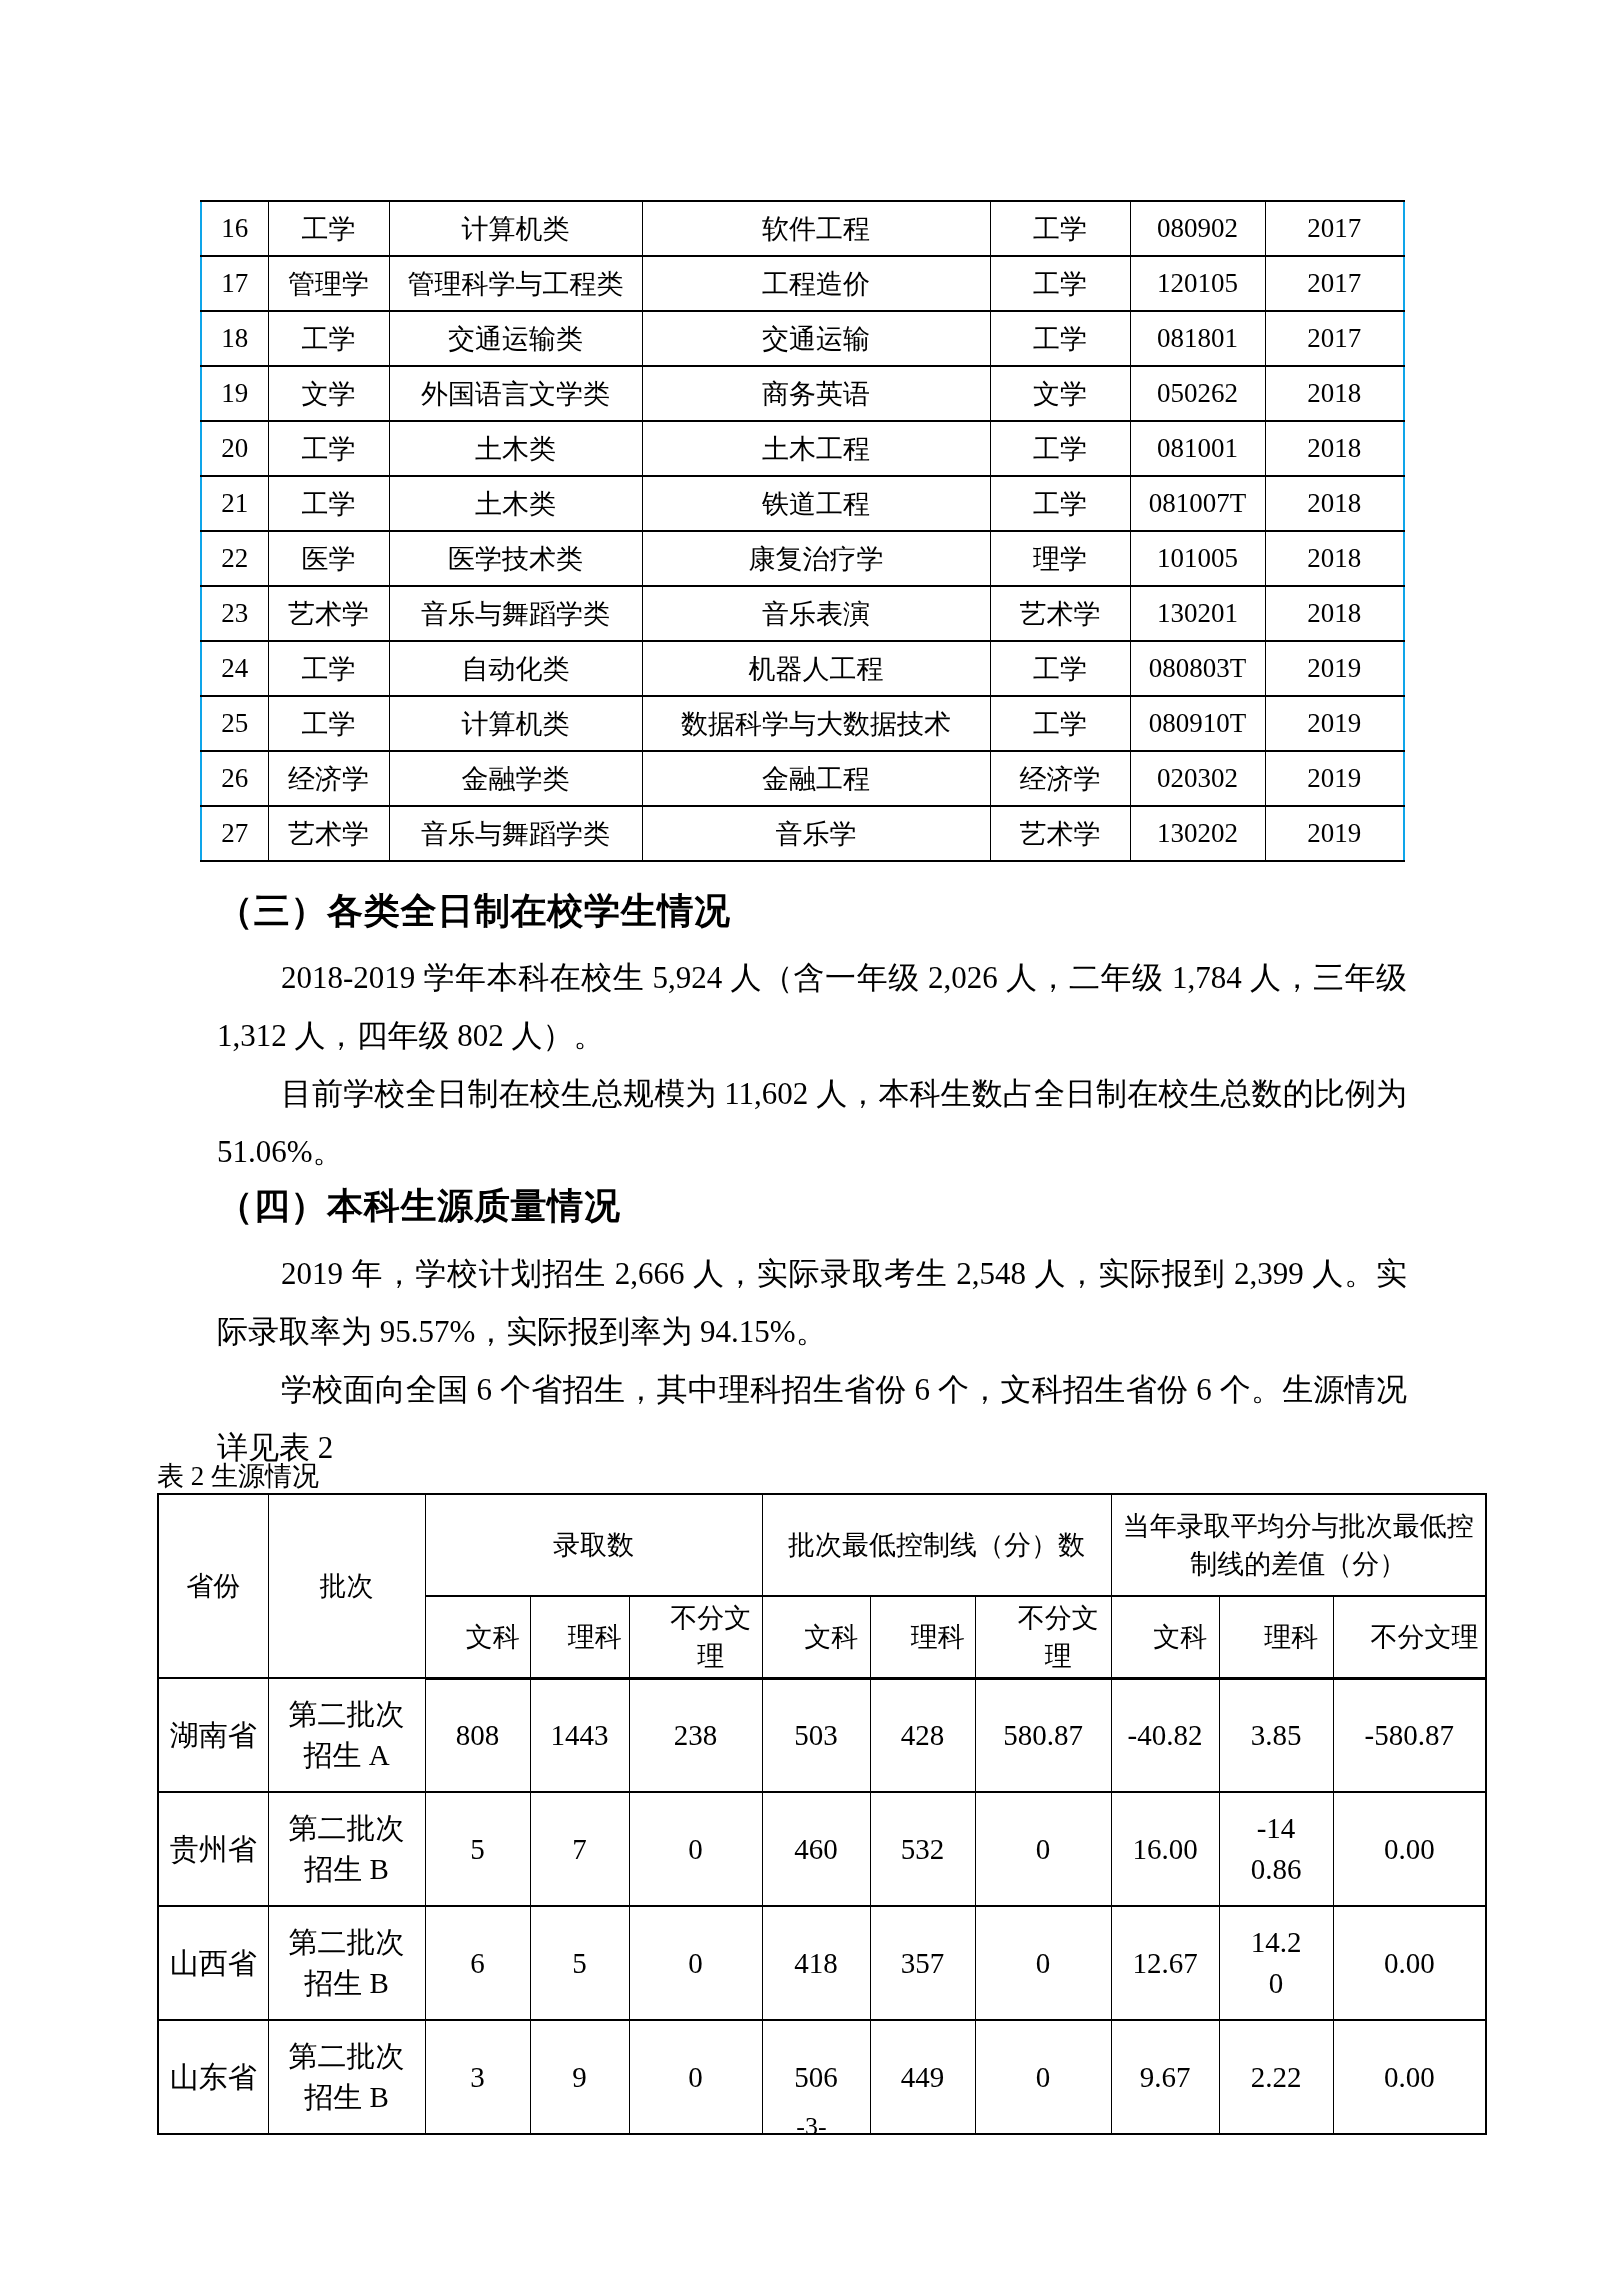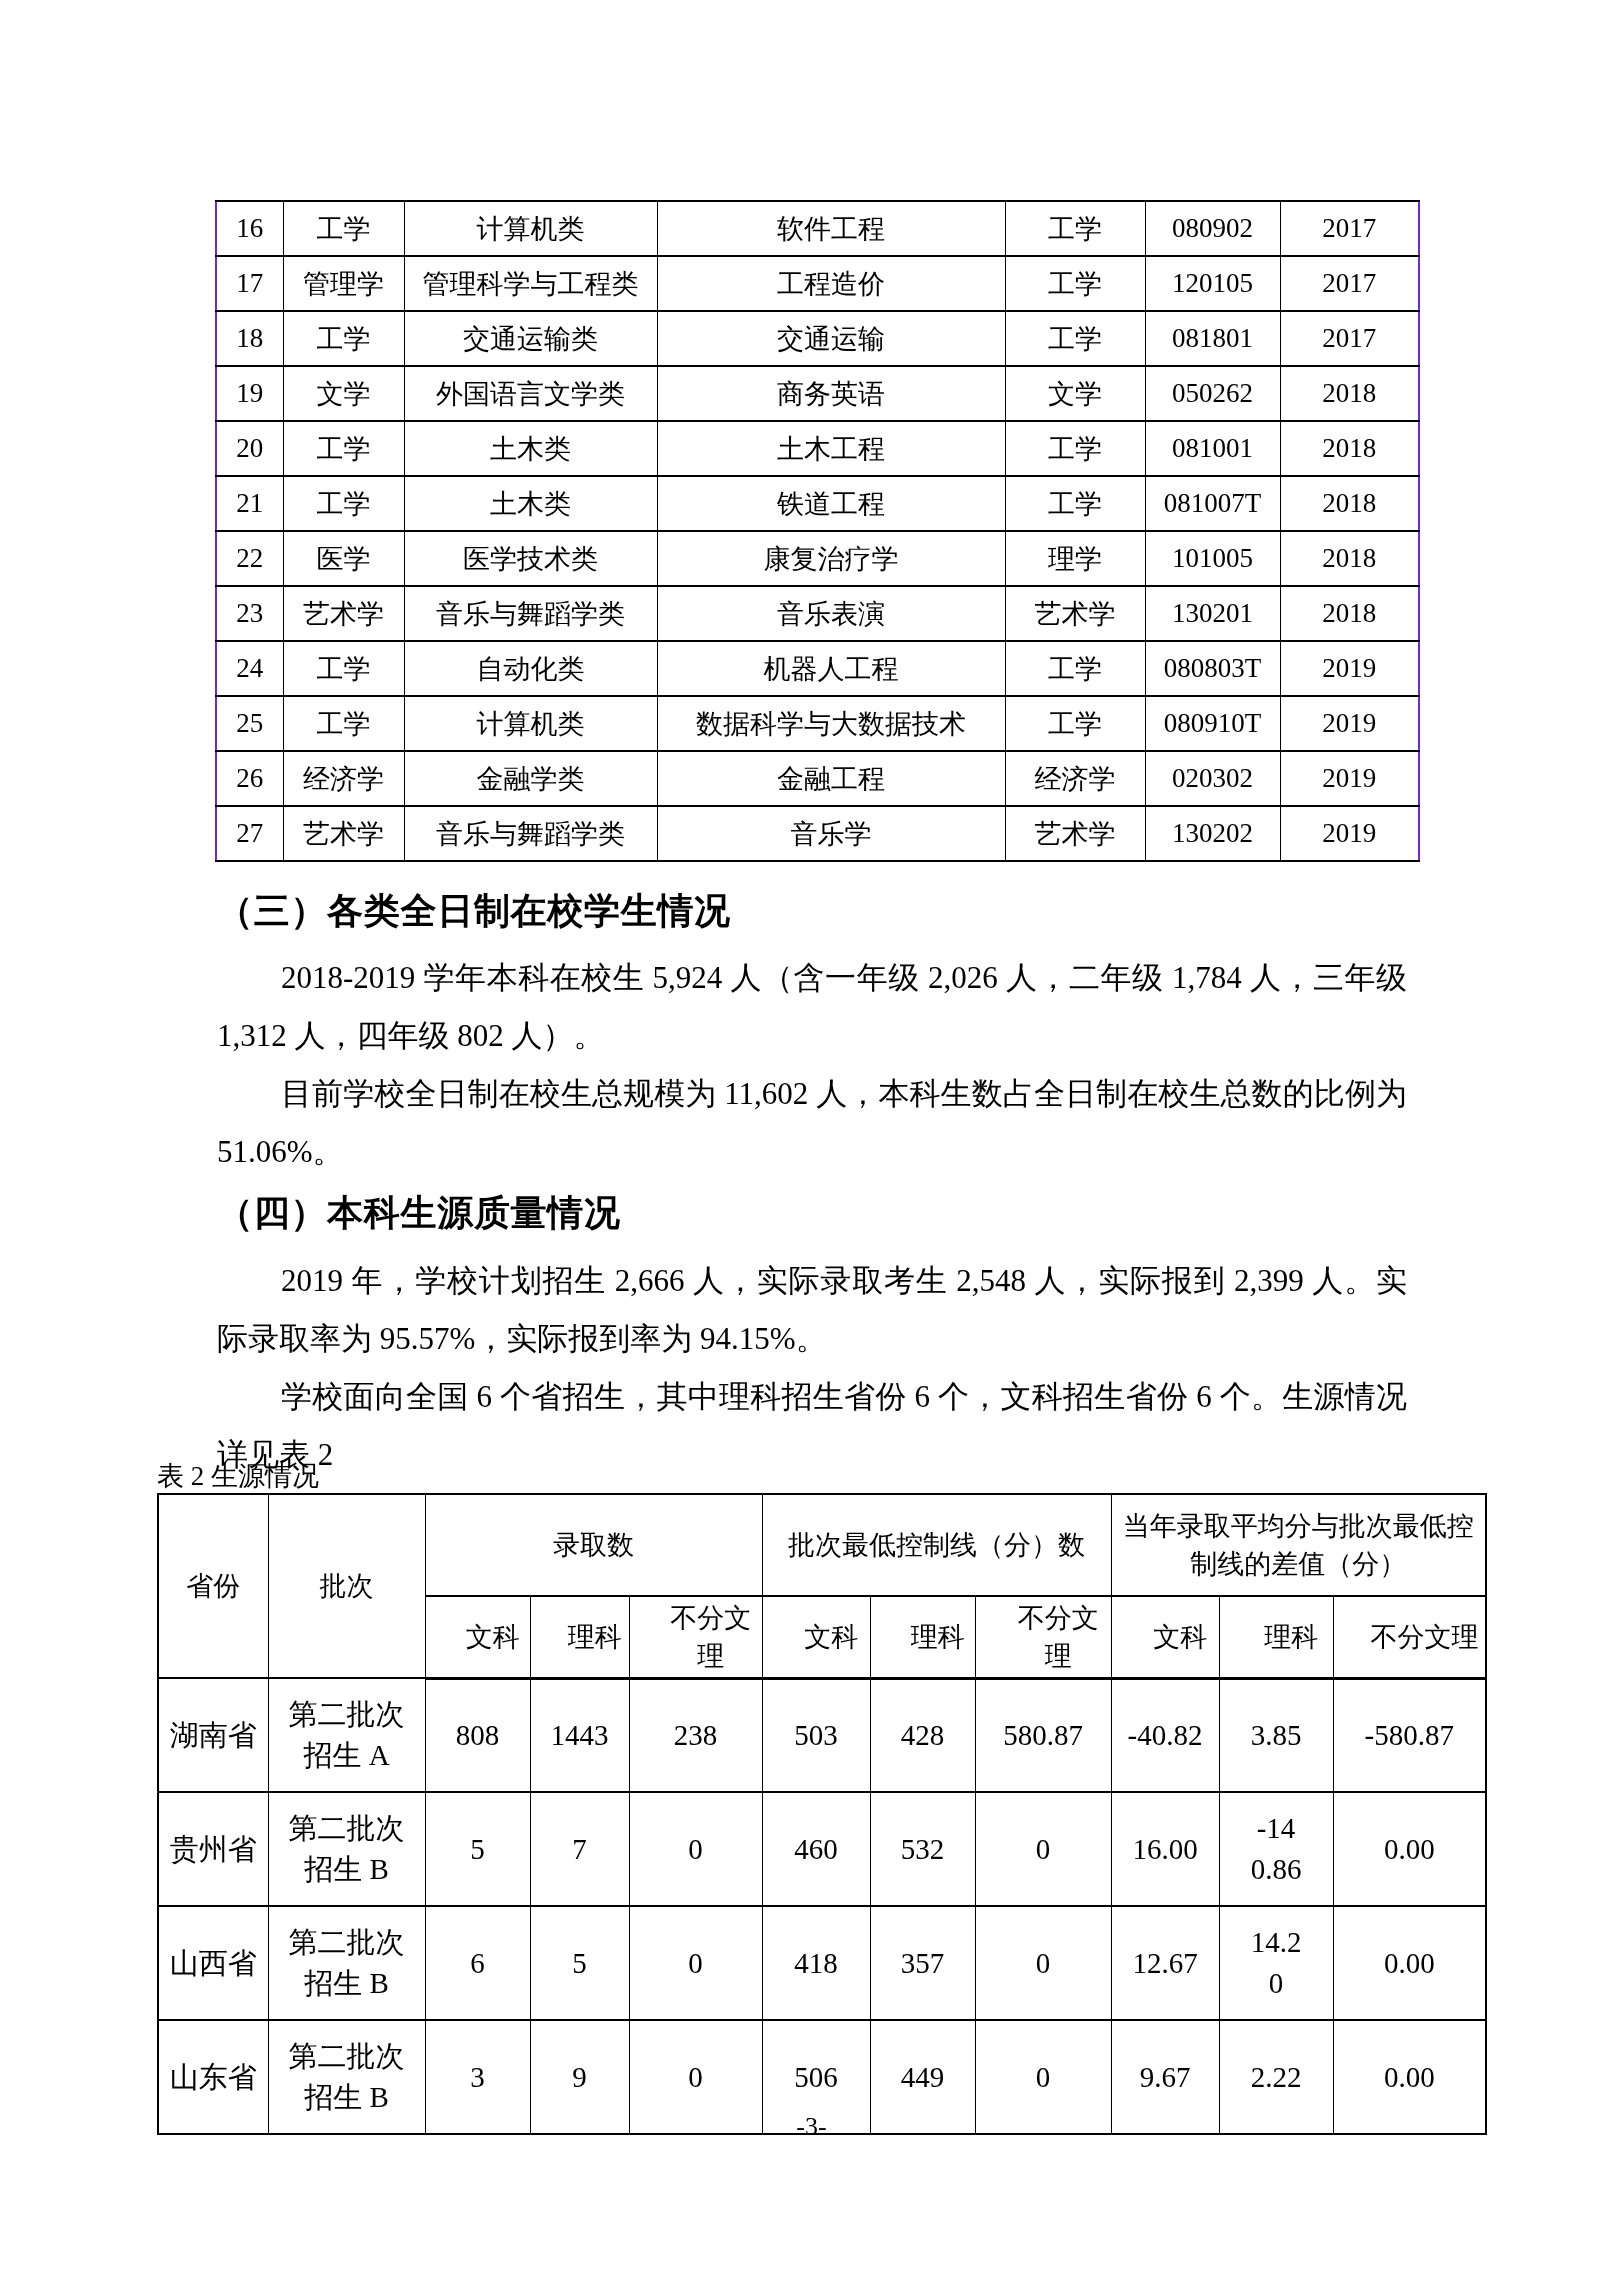--- a/index.html
+++ b/index.html
@@ -5,37 +5,37 @@
   html, body { margin:0; padding:0; }
   body {
     width:1623px; height:2295px; position:relative;
     background:#ffffff; color:#000;
     font-family:"Liberation Serif","DejaVu Serif",serif;
   }
   table { border-collapse:collapse; table-layout:fixed; }
 
   
   #table1 {
-    position:absolute; left:215px; top:200px; width:1203px;
-    border:2px solid #6d28d9;
+    position:absolute; left:200px; top:200px; width:1203px;
+    border:2px solid #0ea5e9;
   }
   #table1 td {
     border:1.4px solid #000; border-top-width:2.7px; border-bottom-width:2.7px;
     height:53px; text-align:center; vertical-align:middle;
     font-size:27px; padding:0 4.1px; overflow:hidden;
   }
 
   
   #content { position:absolute; left:217px; top:888px; width:1190px; }
   .sec-heading {
     font-family:"Liberation Sans","DejaVu Sans",sans-serif;
     font-weight:700; font-size:36px; line-height:45px;
     margin:0 0 16.4px 0; letter-spacing:0.7px;
   }
-  #s4-heading { margin-top:9px; }
+  #s4-heading { margin-top:2px; }
   .para {
     font-size:31px; line-height:58px; margin:0;
     text-align:justify; text-indent:64px;
   }
 
   
   #t2-caption {
     position:absolute; left:157px; top:1458px; width:1326px;
     text-align:left; font-size:27px;
   }

